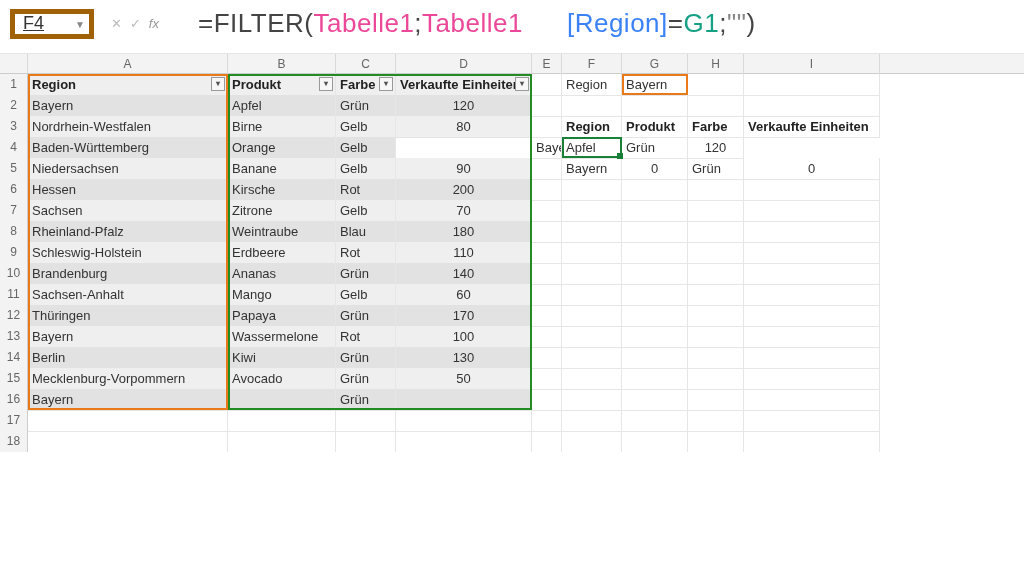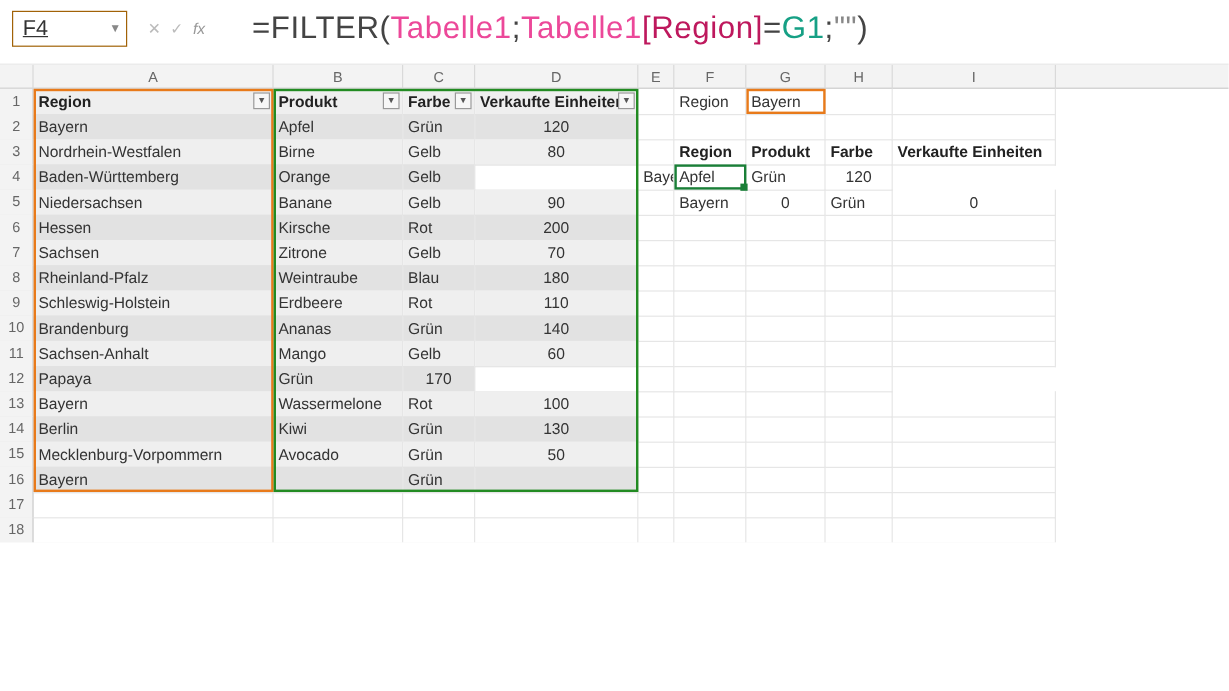--- a/index.html
+++ b/index.html
@@ -12,23 +12,23 @@
     user-select: none;
   }
   .top-bar {
     display: flex;
     align-items: center;
     padding: 8px 10px 14px 10px;
     gap: 6px;
     border-bottom: 1px solid #e5e5e5;
   }
   .name-box {
-    width: 96px;
+    width: 84px;
     height: 30px;
-    border: 1px solid #a16207;
+    border: 5px solid #a16207;
     display: flex;
     align-items: center;
     padding: 0 8px;
     font-size: 18px;
     background: #fff;
     position: relative;
     text-decoration: underline;
   }
   .name-box .dd {
     position: absolute; right: 4px; top: 50%; transform: translateY(-50%);
@@ -44,21 +44,21 @@
     font-size: 26px;
     font-weight: 400;
     display: flex;
     align-items: baseline;
     gap: 0;
     margin-left: 22px;
     letter-spacing: .5px;
   }
   .formula .fn { color: #444; }
   .formula .tbl { color: #ec4899; }
-  .formula .col { color: #be185d; }
+  .formula .col { color: #3b82f6; margin-left: 44px; }
   .formula .cell { color: #16a085; }
   .formula .str { color: #888; }
 
   .sheet-area {
     position: relative;
     overflow: hidden;
   }
   .col-headers {
     display: grid;
     grid-template-columns: 28px 200px 108px 60px 136px 30px 60px 66px 56px 136px;
@@ -307,20 +307,21 @@
         <div class="cell tbl-row-even">Gelb</div>
         <div class="cell tbl-row-even right">60</div>
         <div class="cell"></div>
         <div class="cell"></div>
         <div class="cell"></div>
         <div class="cell"></div>
         <div class="cell"></div>
       </div>
       <div class="row">
         <div class="rownum">12</div>
+        <div class="cell tbl-row-odd">Thüringen</div>
         <div class="cell tbl-row-odd">Papaya</div>
         <div class="cell tbl-row-odd">Grün</div>
         <div class="cell tbl-row-odd right">170</div>
         <div class="cell"></div>
         <div class="cell"></div>
         <div class="cell"></div>
         <div class="cell"></div>
         <div class="cell"></div>
       </div>
       <div class="row">

